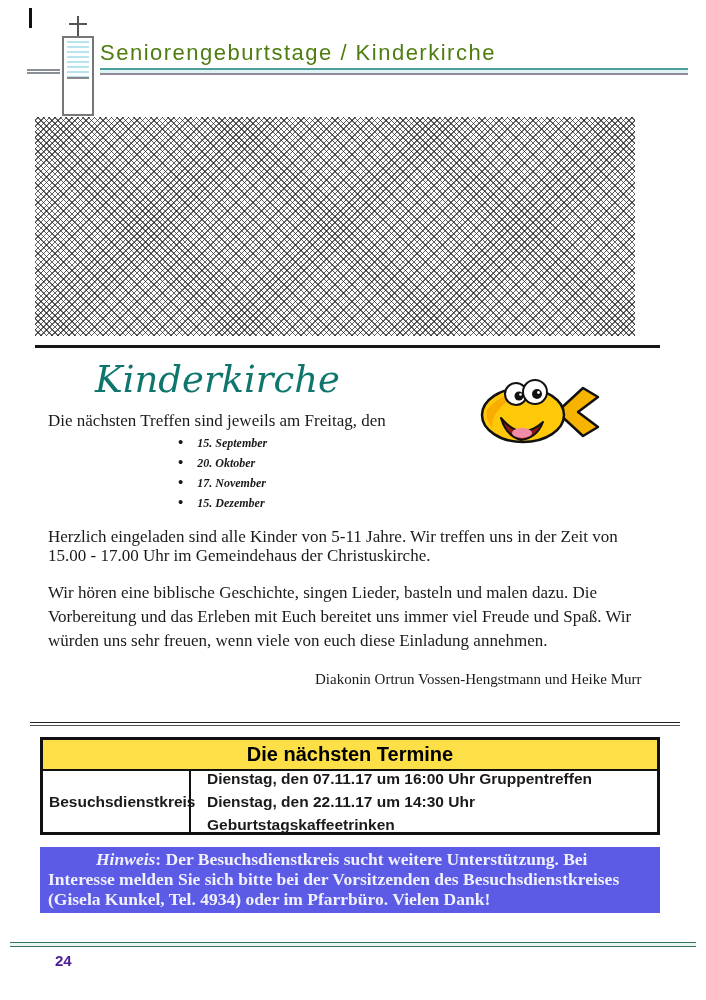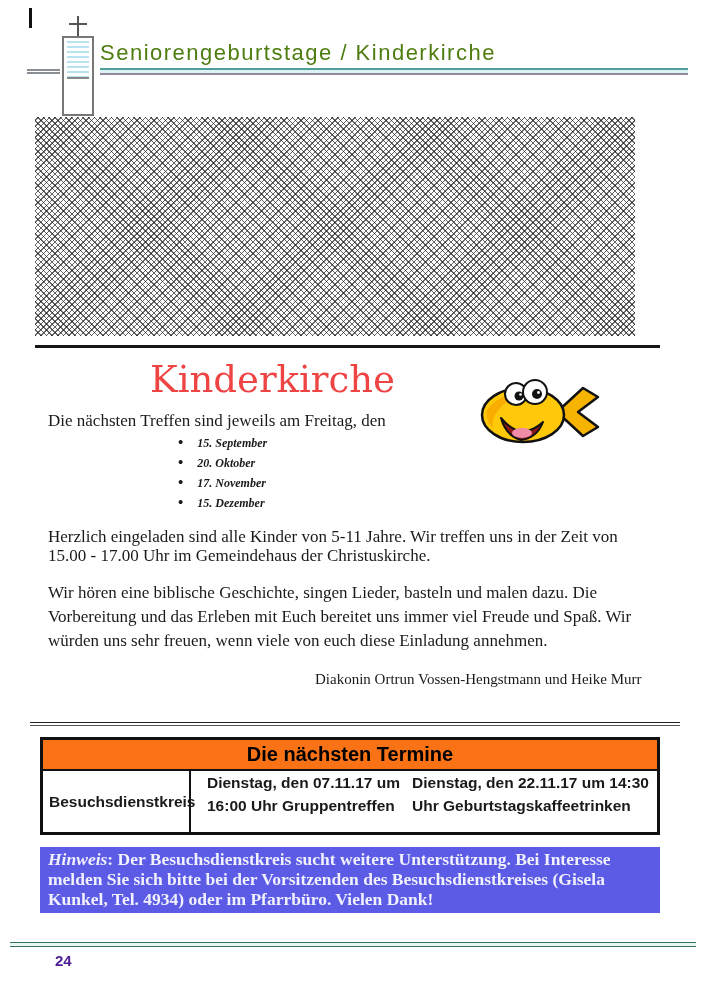--- a/index.html
+++ b/index.html
@@ -32,58 +32,58 @@
   .hatch {
     position:absolute; left:35px; top:117px; width:600px; height:219px;
     background-color:#fdfdfd;
     background-image:
       repeating-linear-gradient(45deg, rgba(20,20,20,0.65) 0 1px, transparent 1px 4px),
       repeating-linear-gradient(-45deg, rgba(20,20,20,0.65) 0 1px, transparent 1px 4px);
   }
   .black-rule { position:absolute; left:35px; top:345px; width:625px; height:3px; background:#161616; }
   
   .kk-heading {
-    position:absolute; left:95px; top:358px; width:300px; text-align:right;
-    font-family:"DejaVu Serif", serif; font-size:37px; color:#ef4444;
+    position:absolute; left:95px; top:358px; width:300px; text-align:left;
+    font-family:"DejaVu Serif", serif; font-style:italic; font-size:37px; color:#0f766e;
   }
   .kk-intro { position:absolute; left:48px; top:411px; font-size:17px; }
   .kk-dates { position:absolute; left:178px; top:432px; list-style:none; }
   .kk-dates li {
     font-weight:bold; font-style:italic; font-size:12px; line-height:20px; margin-bottom:0px; height:20px;
   }
   .kk-dates li::before { content:"•"; font-style:normal; margin-right:14px; font-size:15px; }
   .fish { position:absolute; left:477px; top:376px; width:128px; height:72px; }
   .kk-p1 { position:absolute; left:48px; top:527px; width:584px; font-size:17px; line-height:19px; }
   .kk-p2 { position:absolute; left:48px; top:581px; width:594px; font-size:17px; line-height:24px; }
   .kk-closing { position:absolute; left:52px; top:653px; font-size:17px; }
   .kk-signature { position:absolute; left:315px; top:671px; font-size:15px; }
   
   .pre-table-rule { position:absolute; left:30px; top:722px; width:650px; height:4px;
     border-top:1px solid #222; border-bottom:1px solid #555; }
   .termine { position:absolute; left:40px; top:737px; width:620px; border:3px solid #111;
     font-family:"Liberation Sans", sans-serif; }
   .termine-head {
-    background:#f97316; border-bottom:2px solid #111; height:31px;
+    background:#fde047; border-bottom:2px solid #111; height:31px;
     display:flex; align-items:center; justify-content:center;
     font-weight:bold; font-size:20px; color:#000;
   }
   .termine-row { display:flex; height:61px; background:#fff; }
   .termine-cell-label {
     width:148px; border-right:2px solid #111; display:flex; align-items:center;
     padding-left:6px; font-weight:bold; font-size:15.5px;
   }
-  .termine-cell-lines { flex:1; display:flex; flex-direction:row; justify-content:center;
+  .termine-cell-lines { flex:1; display:flex; flex-direction:column; justify-content:center;
     padding-left:16px; font-weight:bold; font-size:15.5px; line-height:23px; }
   
   .hinweis {
     position:absolute; left:40px; top:847px; width:620px; min-height:60px;
     background:#5B5BE6; color:#f0f0ff; padding:2px 8px 4px 8px;
     font-weight:bold; font-size:17.5px; line-height:20px;
   }
-  .hinweis .hint-label { font-style:italic; }
+  .hinweis .hint-label { font-style:italic;margin-left:48px; }
   
   .footer-band { position:absolute; left:10px; top:942px; width:686px; height:5px;
     background:#eaf6f0; border-top:1.5px solid #35735e; border-bottom:1.5px solid #35735e; }
   .page-number { position:absolute; left:55px; top:952px;
     font-family:"Liberation Sans", sans-serif; font-weight:bold; font-size:15px; color:#4c1d95; }
 </style>
 </head>
 <body>
 
 <div class="page">

